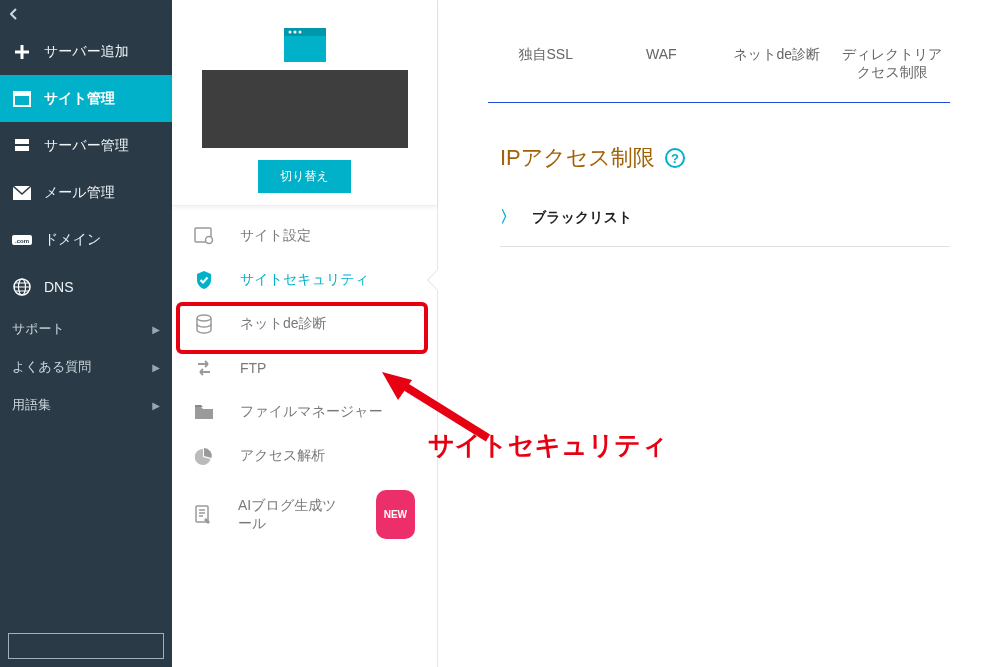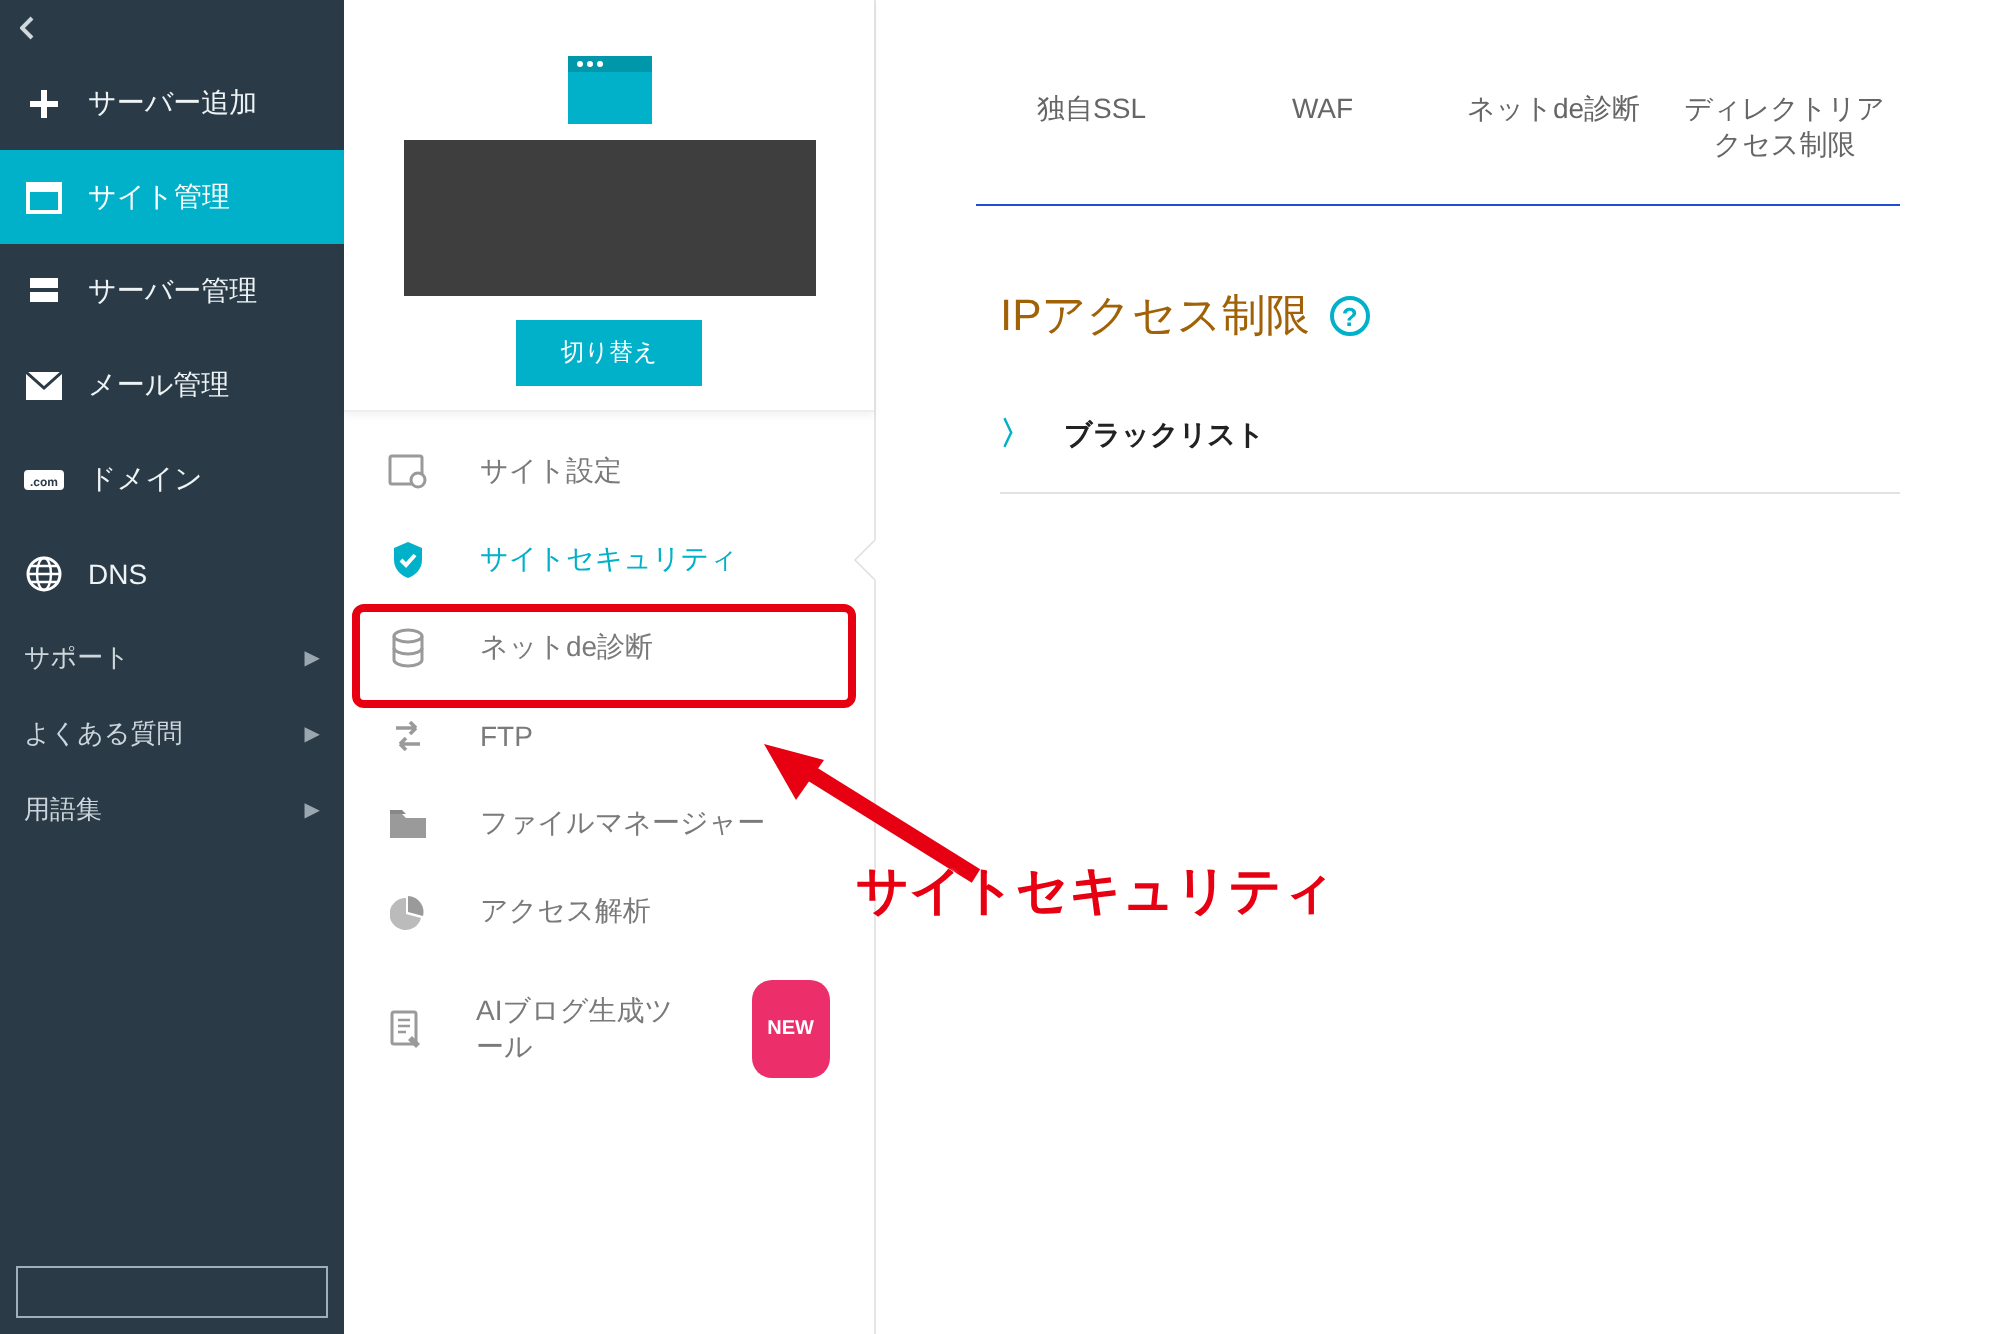--- a/index.html
+++ b/index.html
@@ -3,21 +3,21 @@
 <meta charset="utf-8">
 <style>
 * { box-sizing: border-box; margin: 0; padding: 0; }
 body { font-family: "Hiragino Kaku Gothic ProN", "メイリオ", sans-serif; font-size: 14px; color: #333; background: #fff; }
 .container { display: flex; width: 1000px; height: 667px; overflow: hidden; }
 
 
 .sidebar-left { width: 172px; background: #2a3b47; color: #fff; display: flex; flex-direction: column; }
 .sidebar-left .collapse { height: 28px; display: flex; align-items: center; padding-left: 10px; color: #cfd8de; }
 .sidebar-left .nav-item { display: flex; align-items: center; height: 47px; padding: 0 12px; gap: 12px; cursor: pointer; color: #eef3f6; }
-.sidebar-left .nav-item.active { background: #00b1c9; color: #fff; }
+.sidebar-left .nav-item.active { background: #00b1c9; color: #fff; font-weight: bold; }
 .sidebar-left .nav-item .ico { width: 20px; height: 20px; display: inline-flex; align-items: center; justify-content: center; color: #fff; }
 .sidebar-left .nav-item .txt { font-size: 14px; }
 .sidebar-left .support { padding: 10px 12px; color: #cdd6dc; font-size: 13px; display: flex; justify-content: space-between; align-items: center; }
 .sidebar-left .support .chev { font-size: 10px; color: #9aa7b0; }
 .sidebar-left .bottom-gap { flex: 1; }
 .sidebar-left .bottom-btn { margin: 8px; border: 1px solid #9fb0ba; height: 26px; }
 
 
 .sidebar-mid { width: 266px; background: #fff; border-right: 1px solid #e5e5e5; display: flex; flex-direction: column; }
 .site-box { padding: 24px 30px 12px; display: flex; flex-direction: column; align-items: center; border-bottom: 1px solid #eee; box-shadow: 0 2px 4px rgba(0,0,0,0.05); }

